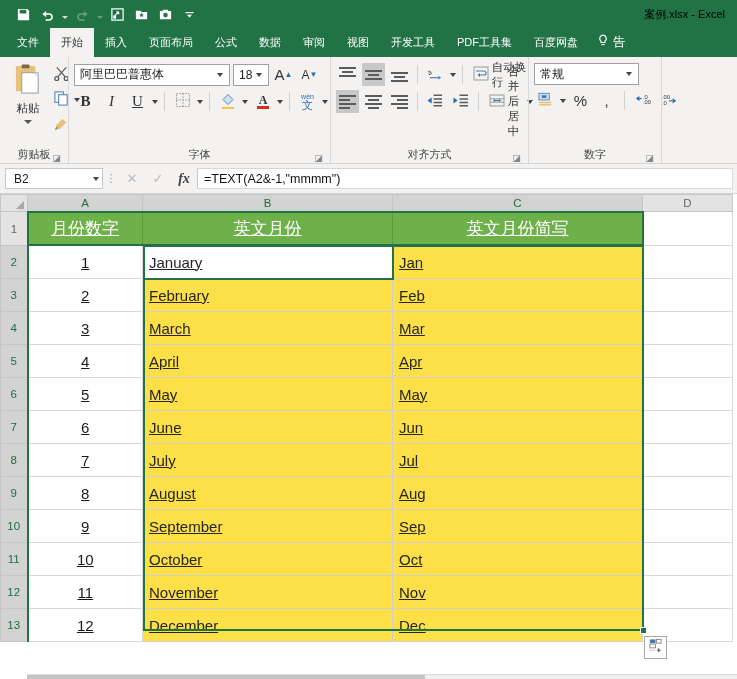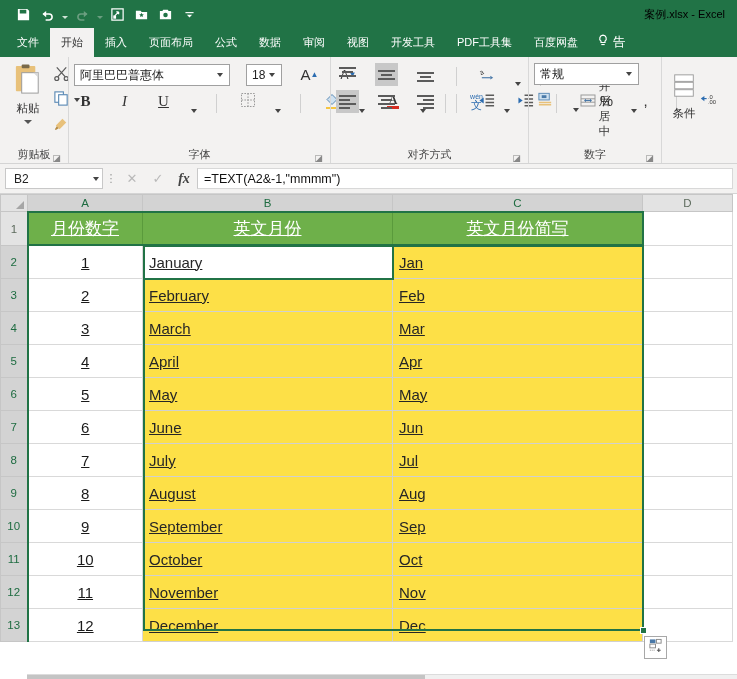--- a/index.html
+++ b/index.html
@@ -100,21 +100,21 @@
     padding-top: 2px;
   }
   .paste-label { font-size: 11.5px; color: #333; margin-top: 1px; }
   .paste-arrow { width: 0; height: 0; border-left: 4px solid transparent;
     border-right: 4px solid transparent; border-top: 4px solid #555; margin-top: 4px; }
   .clip-small { display: flex; flex-direction: column; gap: 3px; padding-top: 3px; }
   .clip-small-row { display: flex; align-items: center; height: 22px; }
 
   
   .font-rows { display: flex; flex-direction: column; gap: 4px; padding-top: 2px; }
-  .frow { display: flex; align-items: flex-end; gap: 16px; }
+  .frow { display: flex; align-items: center; gap: 3px; }
   .combo {
     height: 22px;
     border: 1px solid #a0a0a0;
     background: #fff;
     display: flex; align-items: center;
     padding: 0 2px 0 5px;
     font-size: 12px; color: #222;
   }
   .combo .cval { flex: 1; white-space: nowrap; overflow: hidden; }
   .combo .cdrop {
@@ -625,34 +625,20 @@
         </div>
       </div>
     </div>
     <div class="rgroup-label">
       <span>数字</span>
       <span class="dlg-launcher">◪</span>
     </div>
   </div>
 
   <div class="rgroup" style="width:80px">
-    <div class="rgroup-body">
-      <div class="frow" style="padding-top:12px">
-        <div class="ibtn ibtn-wide" style="flex-direction:column;height:auto">
-          <span>
-            <svg width="26" height="26" viewBox="0 0 28 28">
-                <rect x="4" y="2" width="20" height="7" fill="#fff" stroke="#9a9a9a"></rect>
-                <rect x="4" y="10" width="20" height="7" fill="#fff" stroke="#9a9a9a"></rect>
-                <rect x="4" y="18" width="20" height="7" fill="#fff" stroke="#9a9a9a"></rect>
-              </svg>
-          </span>
-          <span style="margin-top:2px">条件</span>
-        </div>
-      </div>
-    </div>
     <div class="rgroup-label"></div>
   </div>
 </div>
 
 <div class="fbar">
   <div class="namebox">
     <span class="nval">B2</span>
     <span class="cdrop">
         <i></i>
       </span>

